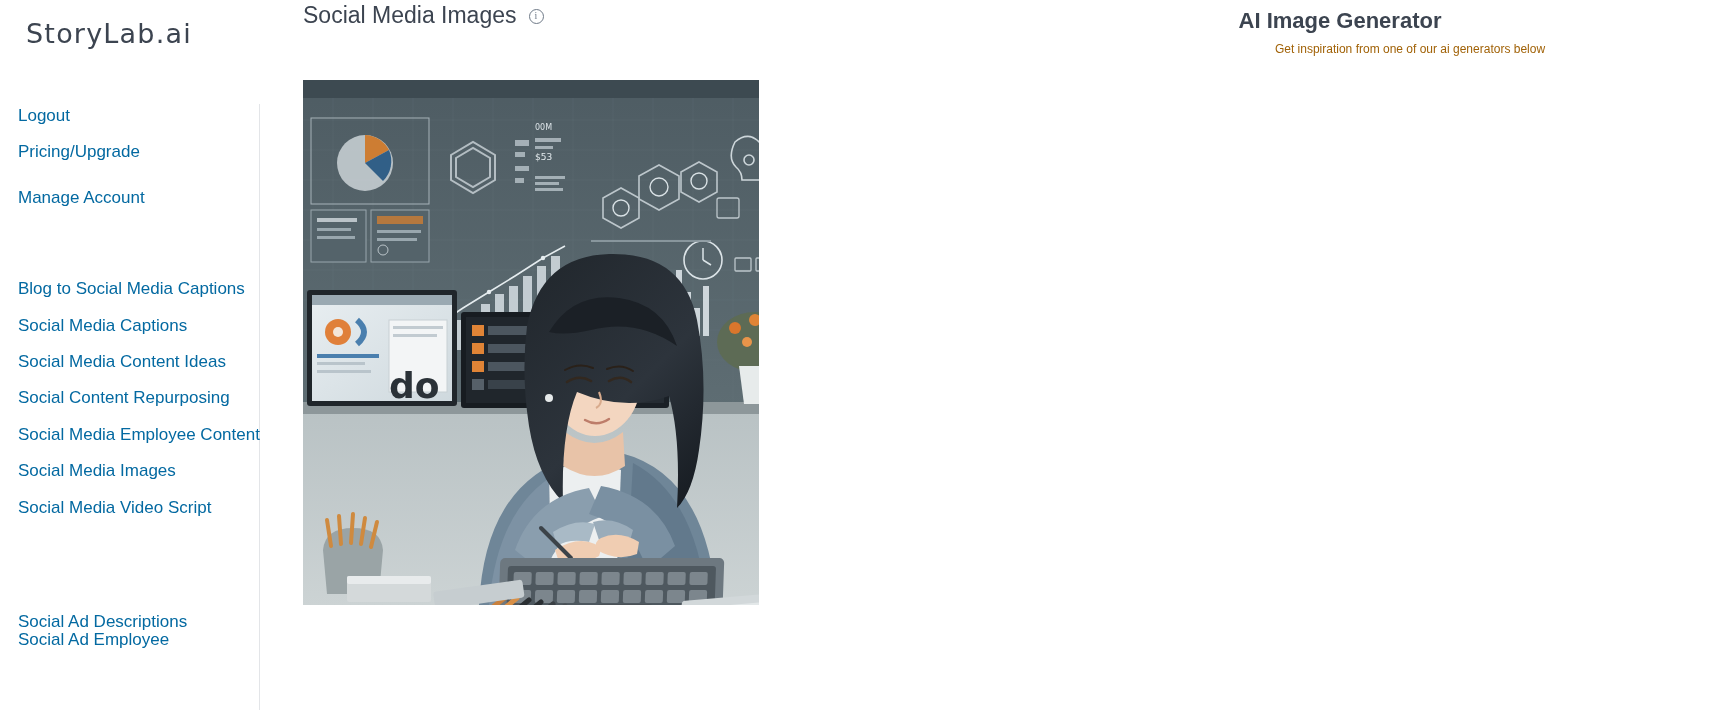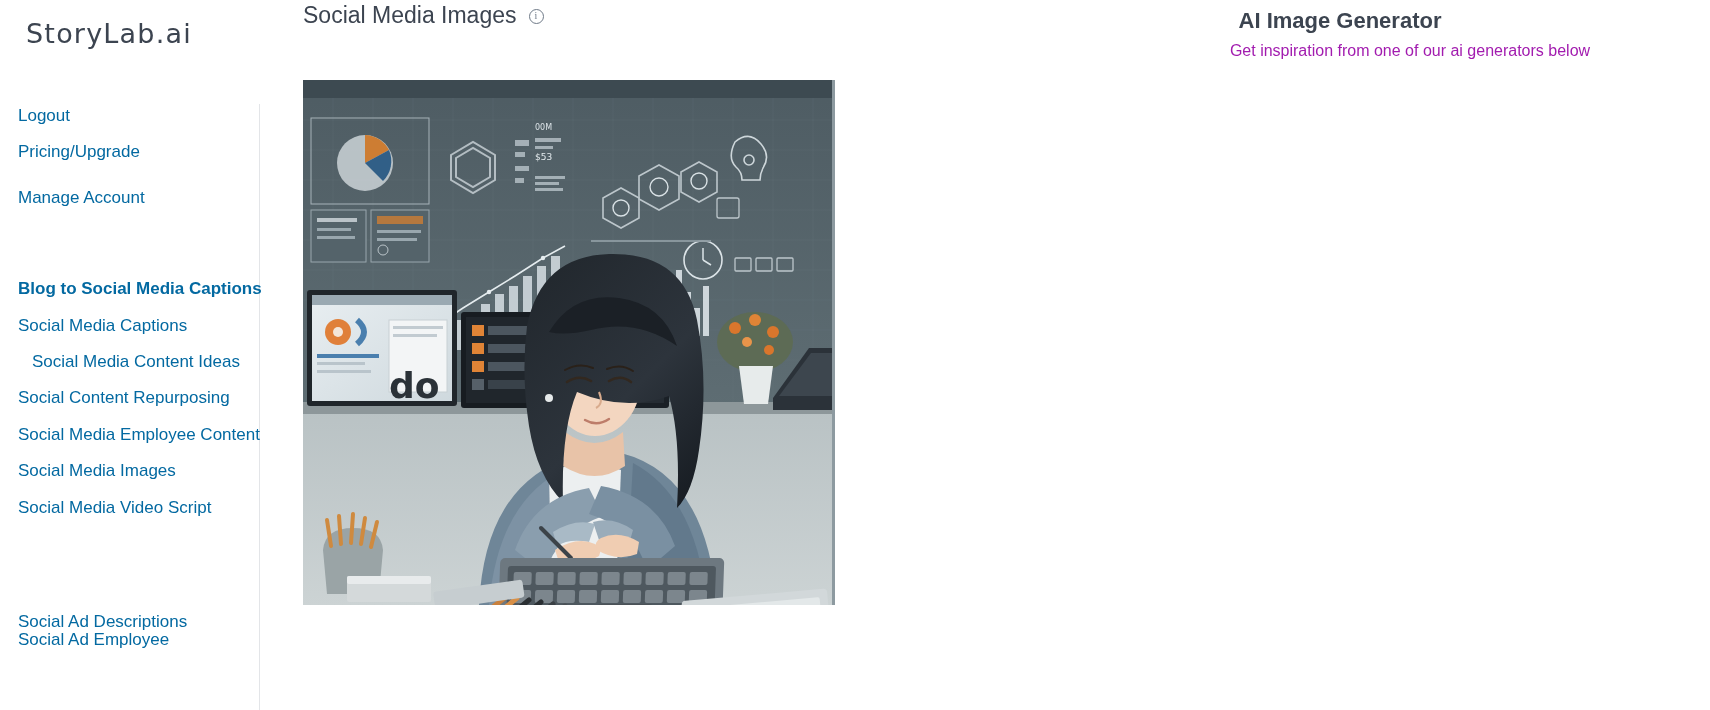--- a/index.html
+++ b/index.html
@@ -84,21 +84,21 @@
   }
   .page-sub {
     margin: 6px 0 0 43px;
     font-size: 13.5px;
     color: #5c6673;
     line-height: 16px;
   }
   .image-frame {
     position: absolute;
     left: 43px; top: 80px;
-    width: 532px; height: 525px;
+    width: 456px; height: 525px;
     overflow: hidden;
     background: #8d9aa0;
   }
   .gen-image { width: 529px; height: 525px; display: block; }
 
   
   .right {
     position: relative;
     flex: 1 1 auto;
     height: 614px;
@@ -107,45 +107,45 @@
   .panel-title {
     text-align: center;
     font-size: 22px;
     font-weight: 700;
     color: #3c4450;
     margin: 8px 0 0 0;
     padding-right: 140px;
   }
   .panel-sub {
     text-align: center;
-    font-size: 16px;
-    color: #a21caf;
+    font-size: 12px;
+    color: #a16207;
     margin-top: 8px;
   }
 </style>
 </head>
 <body>
 
 <div class="app">
 
   <aside class="sidebar">
     <div class="sidebar-divider"></div>
 
     <div class="brand">StoryLab.ai</div>
 
     <nav class="nav-group">
       <a class="nav-link" style="position:absolute; left:9px; top:106px;">Logout</a>
       <a class="nav-link" style="position:absolute; left:9px; top:142px;">Pricing/Upgrade</a>
       <a class="nav-link" style="position:absolute; left:9px; top:172px;margin-top:16px;">Manage Account</a>
     </nav>
 
     <nav class="nav-group">
-      <a class="nav-link" style="position:absolute; left:9px; top:279px;font-weight:bold;">Blog to Social Media Captions</a>
+      <a class="nav-link" style="position:absolute; left:9px; top:279px;">Blog to Social Media Captions</a>
       <a class="nav-link" style="position:absolute; left:9px; top:316px;">Social Media Captions</a>
-      <a class="nav-link" style="position:absolute; left:23px; top:352px;text-align:center;">Social Media Content Ideas</a>
+      <a class="nav-link" style="position:absolute; left:9px; top:352px;text-align:center;">Social Media Content Ideas</a>
       <a class="nav-link" style="position:absolute; left:9px; top:388px;">Social Content Repurposing</a>
       <a class="nav-link" style="position:absolute; left:9px; top:425px;">Social Media Employee Content</a>
       <a class="nav-link" style="position:absolute; left:9px; top:461px;">Social Media Images</a>
       <a class="nav-link" style="position:absolute; left:9px; top:498px;">Social Media Video Script</a>
     </nav>
 
     <nav class="nav-group">
       <a class="nav-link" style="position:absolute; left:9px; top:592px;margin-top:20px;">Social Ad Descriptions</a>
       <a class="nav-link" style="position:absolute; left:9px; top:630px;">Social Ad Employee</a>
     </nav>

